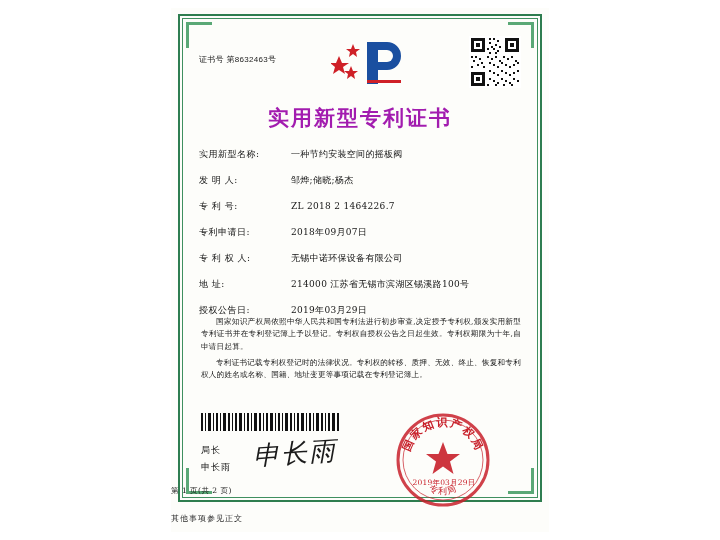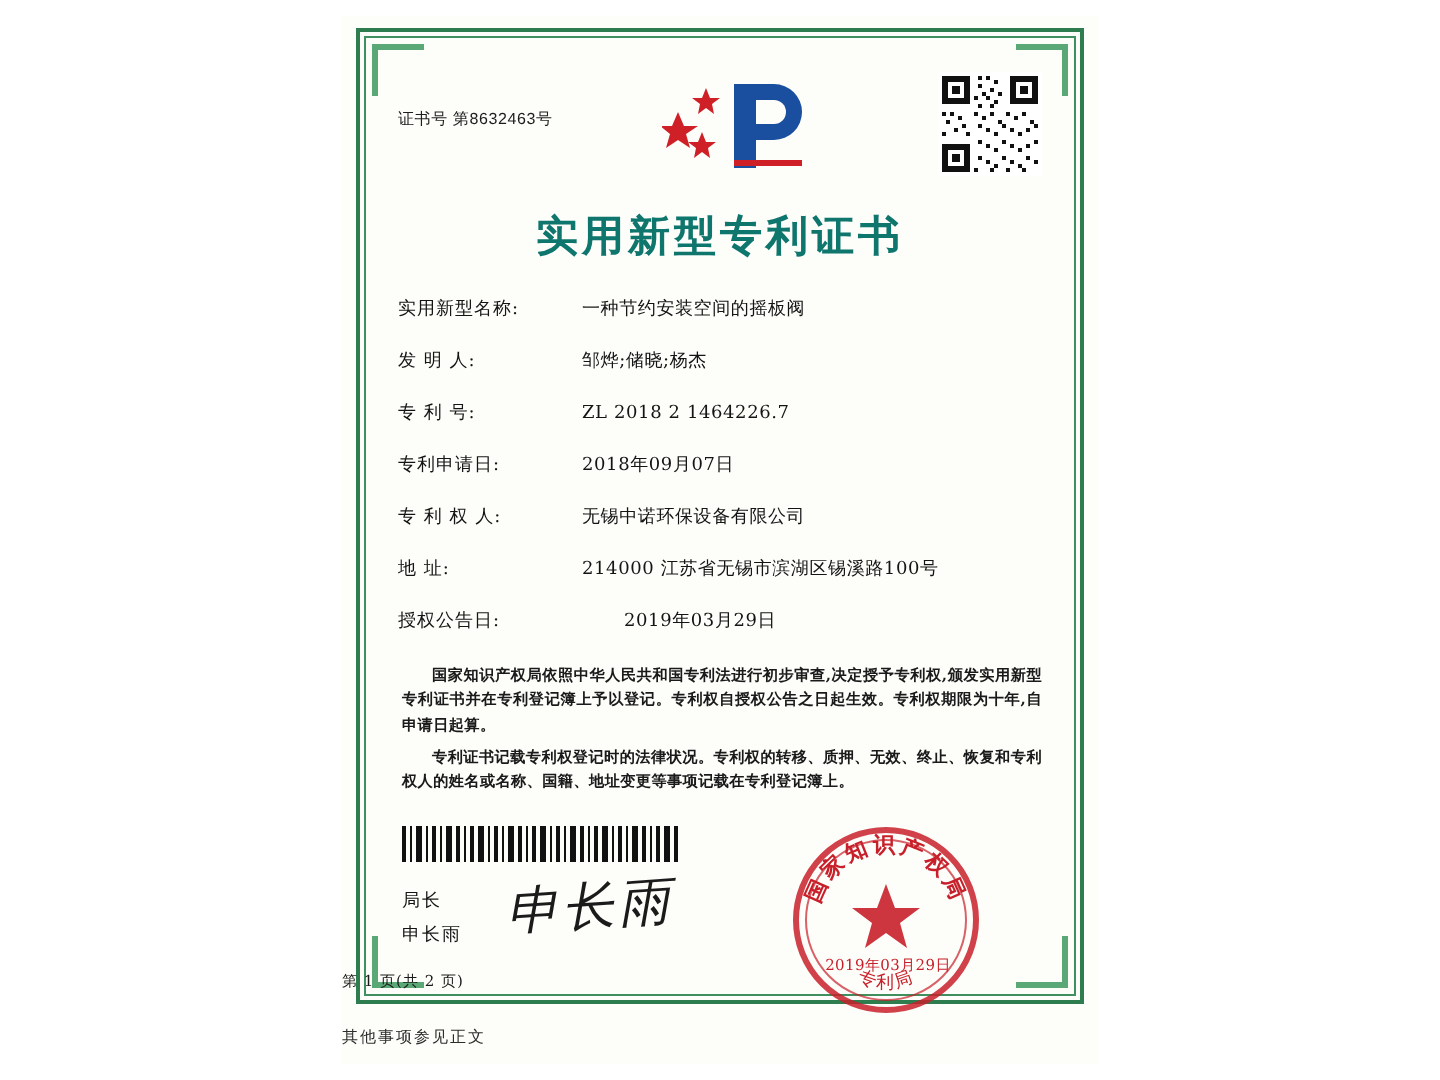--- a/index.html
+++ b/index.html
@@ -96,21 +96,21 @@
   
   .title {
     position: absolute;
     left: 0;
     right: 0;
     top: 96px;
     text-align: center;
     font-family: "DejaVu Serif", serif;
     font-size: 21px;
     font-weight: bold;
-    color: #0f766e;
+    color: #a21caf;
     letter-spacing: 2px;
   }
 
   
   .fields {
     position: absolute;
     left: 28px;
     right: 26px;
     top: 140px;
   }
@@ -129,37 +129,36 @@
     white-space: nowrap;
   }
   .field-value {
     flex: 1 1 auto;
     letter-spacing: 0.3px;
     white-space: nowrap;
   }
   .field-row.pair {
     justify-content: flex-start;
   }
-  .pair-left { display: flex; align-items: baseline; width: 196px; gap: 21px; }
+  .pair-left { display: flex; align-items: baseline; width: 196px; }
   .pair-right { display: flex; align-items: baseline; flex: 1 1 auto; }
   .pair-right .field-label { width: 66px; flex: 0 0 66px; }
 
   
   .body-text {
     position: absolute;
     left: 30px;
     right: 28px;
-    top: 324px;
+    top: 308px;
     font-family: "DejaVu Serif", serif;
     font-size: 7.6px;
     line-height: 1.62;
     color: #1a1a1a;
     text-align: justify;
     letter-spacing: 0.2px;
-    font-weight: bold;
   }
   .body-text p { margin: 0 0 4px 0; }
   .indent { text-indent: 15px; }
 
   
   .barcode {
     position: absolute;
     left: 30px;
     top: 405px;
     width: 140px;

